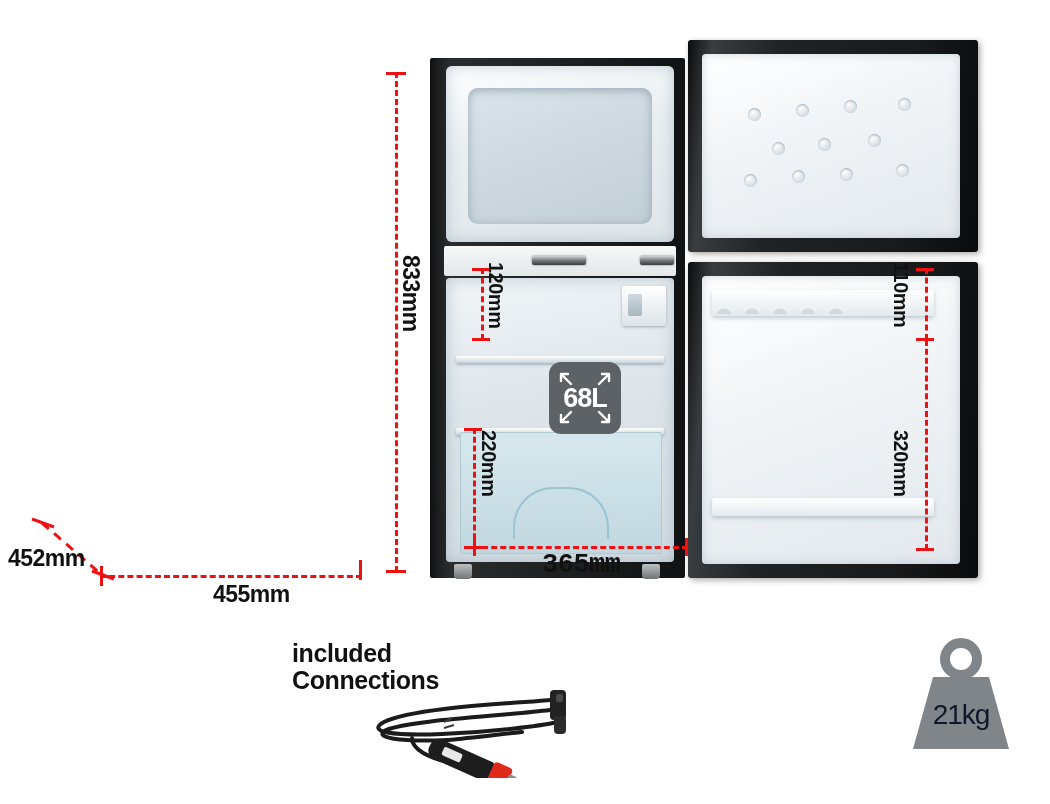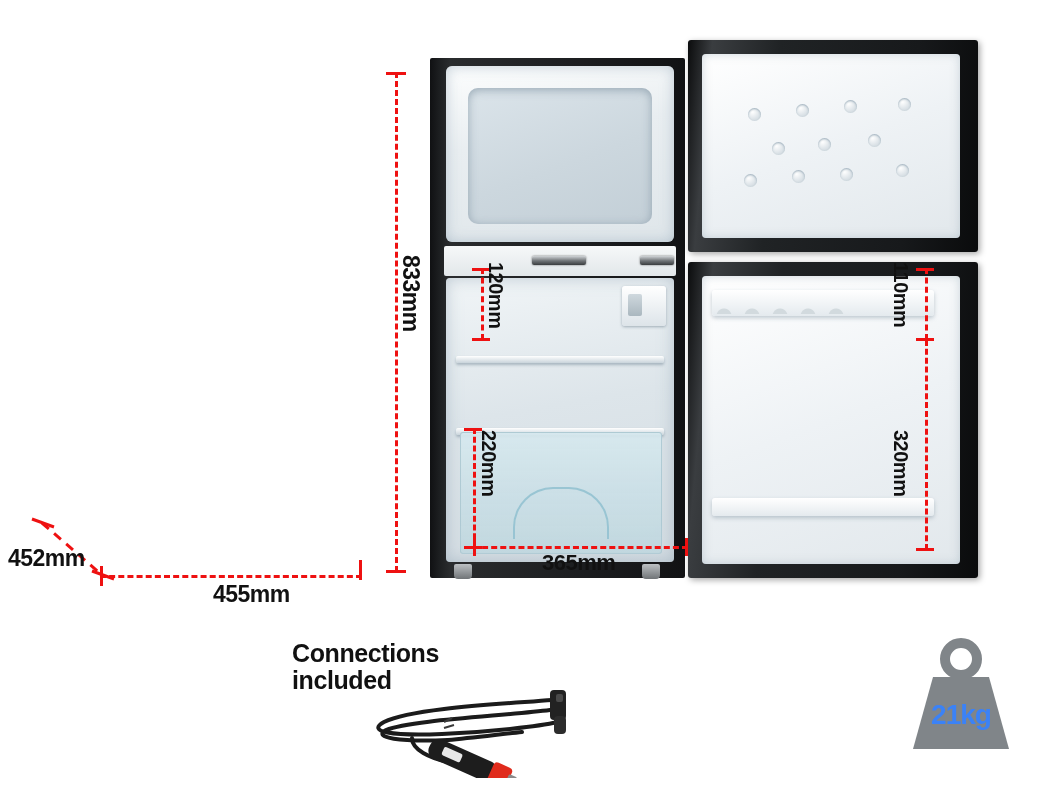--- a/index.html
+++ b/index.html
@@ -213,21 +213,21 @@
 
   
   .conn-title {
     position:absolute; left:292px; top:640px;
     font-size:25px; font-weight:bold; color:#111; line-height:1.08;
     letter-spacing:-0.4px;
   }
   .weight-wrap { position:absolute; left:905px; top:637px; width:112px; height:118px; }
   .weight-text {
     position:absolute; left:0; right:0; top:62px;
-    text-align:center; color:#3b82f6; font-weight:bold; font-size:28px;
+    text-align:center; color:#0f172a; font-weight:normal; font-size:28px;
     letter-spacing:-1px;
   }
 </style>
 </head>
 <body>
 
 <div class="stage">
 
 
   <svg class="abs" style="left:10px; top:515px; width:130px; height:80px;">
@@ -294,48 +294,59 @@
       <div class="of-door-liner">
         <div class="of-rack" style="top:14px;">
           <div class="of-rack-wave"></div>
         </div>
         <div class="of-rack" style="top:222px; height:18px;"></div>
       </div>
     </div>
   </div>
 
 
+  <div class="vol-badge" style="left:549px; top:362px;">
+    <svg class="arrows" viewBox="0 0 72 72">
+      <g class="arw" stroke-linecap="round" stroke-linejoin="round">
+        <path d="M22 22 L12 12 M12 12 L12 19 M12 12 L19 12"></path>
+        <path d="M50 22 L60 12 M60 12 L60 19 M60 12 L53 12"></path>
+        <path d="M22 50 L12 60 M12 60 L12 53 M12 60 L19 60"></path>
+        <path d="M50 50 L60 60 M60 60 L60 53 M60 60 L53 60"></path>
+      </g>
+    </svg>
+    <span>68L</span>
+  </div>
 
   <div class="abs dashline-v" style="left:481px; top:268px; height:72px;"></div>
   <div class="abs tick-h" style="left:472px; top:268px; width:18px;"></div>
   <div class="abs tick-h" style="left:472px; top:338px; width:18px;"></div>
   <div class="abs dimtext vert" style="left:507px; top:262px; font-size:20px;">120mm</div>
 
   <div class="abs dashline-v" style="left:473px; top:428px; height:120px;"></div>
   <div class="abs tick-h" style="left:464px; top:428px; width:18px;"></div>
   <div class="abs tick-h" style="left:464px; top:546px; width:18px;"></div>
   <div class="abs dimtext vert" style="left:500px; top:430px; font-size:20px;">220mm</div>
 
   <div class="abs dashline-h" style="left:473px; top:546px; width:215px;"></div>
   <div class="abs tick-v" style="left:473px; top:538px; height:18px;"></div>
   <div class="abs tick-v" style="left:685px; top:538px; height:18px;"></div>
-  <div class="abs dimtext" style="left:542px; top:550px; font-size:22px;">365mm</div>
+  <div class="abs dimtext" style="left:542px; top:550px; font-size:27px;font-family:Liberation Mono, monospace;">365mm</div>
 
   <div class="abs dashline-v" style="left:925px; top:268px; height:72px;"></div>
   <div class="abs tick-h" style="left:916px; top:268px; width:18px;"></div>
   <div class="abs tick-h" style="left:916px; top:338px; width:18px;"></div>
   <div class="abs dimtext vert" style="left:912px; top:262px; font-size:20px;">110mm</div>
 
   <div class="abs dashline-v" style="left:925px; top:340px; height:210px;"></div>
   <div class="abs tick-h" style="left:916px; top:548px; width:18px;"></div>
   <div class="abs dimtext vert" style="left:912px; top:430px; font-size:20px;">320mm</div>
 
   <div class="conn-title">
+    <div>included</div>
     <div>Connections</div>
-    <div>included</div>
   </div>
 
   <svg class="abs" style="left:352px; top:678px; width:230px; height:100px;">
     <g fill="none" stroke="#1b1b1b" stroke-width="4" stroke-linecap="round">
       <path d="M200 22 C150 26, 60 30, 32 44 C14 54, 40 58, 90 56 C140 54, 188 48, 206 44"></path>
       <path d="M198 32 C150 38, 58 42, 34 52 C20 60, 48 64, 96 62"></path>
       <path d="M96 62 C120 60, 150 56, 170 54"></path>
       <path d="M60 60 C60 72, 78 80, 96 84"></path>
     </g>
     <g stroke="#3a3a3a" stroke-width="2" fill="none">

